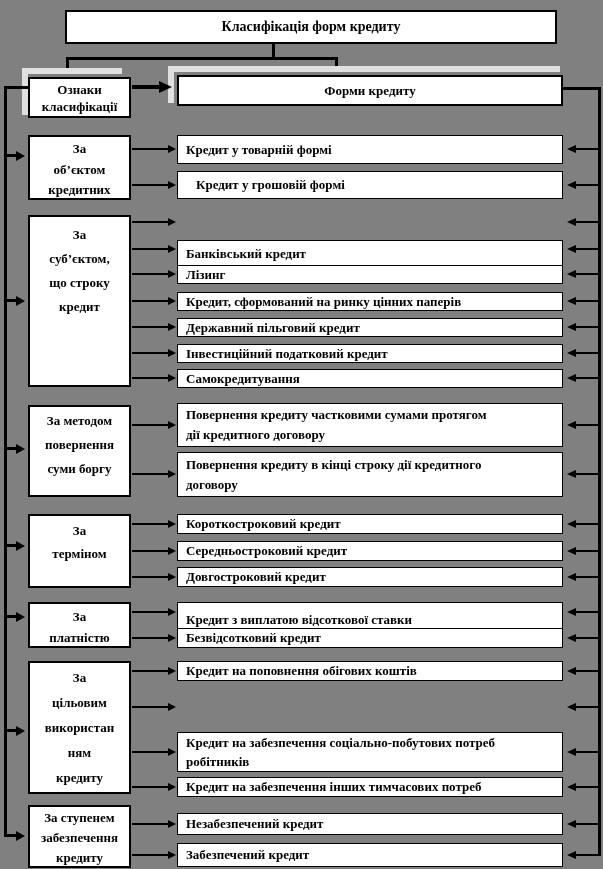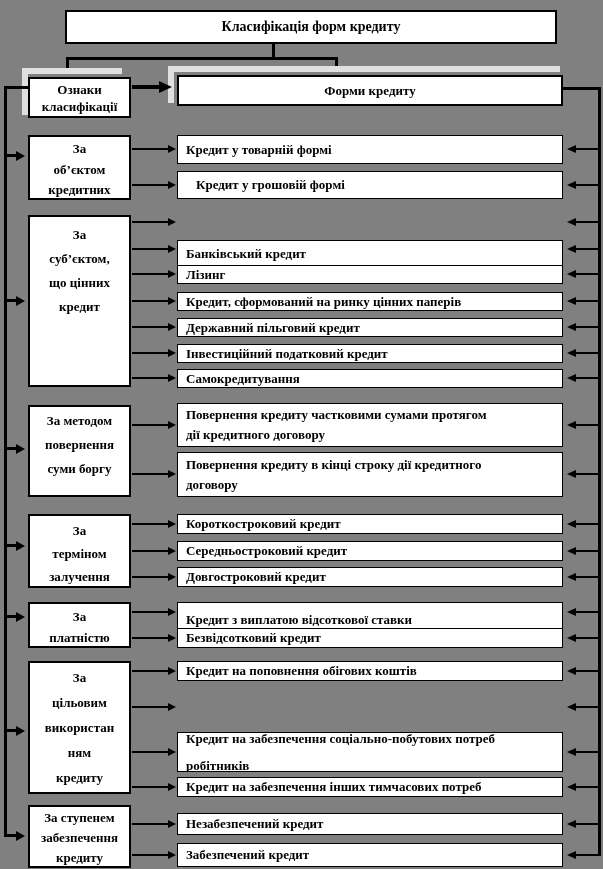--- a/index.html
+++ b/index.html
@@ -163,21 +163,21 @@
   <div class="box form" style="top:135px;height:29px;">
       <span>Кредит у товарній формі</span>
     </div>
   <div class="box form" style="top:171px;height:28px;padding-left:18px;">
       <span>Кредит у грошовій формі</span>
     </div>
 
   <div class="box cat" style="top:215px;height:172px;padding-top:6px;line-height:24px;">
     <div class="cl">За</div>
     <div class="cl">суб’єктом,</div>
-    <div class="cl">що цінних</div>
+    <div class="cl">що строку</div>
     <div class="cl">кредит</div>
   </div>
   <div class="box form" style="top:240px;height:27px;">
       <span>Банківський кредит</span>
     </div>
   <div class="box form" style="top:265px;height:19px;">
       <span>Лізинг</span>
     </div>
   <div class="box form" style="top:292px;height:19px;">
       <span>Кредит, сформований на ринку цінних паперів</span>
@@ -202,21 +202,20 @@
 дії кредитного договору</span>
     </div>
   <div class="box form" style="top:452px;height:45px;">
       <span>Повернення кредиту в кінці строку дії кредитного
 договору</span>
     </div>
 
   <div class="box cat" style="top:514px;height:74px;padding-top:3px;line-height:23px;">
     <div class="cl">За</div>
     <div class="cl">терміном</div>
-    <div class="cl">залучення</div>
   </div>
   <div class="box form" style="top:514px;height:20px;">
       <span>Короткостроковий кредит</span>
     </div>
   <div class="box form" style="top:541px;height:20px;">
       <span>Середньостроковий кредит</span>
     </div>
   <div class="box form" style="top:567px;height:20px;">
       <span>Довгостроковий кредит</span>
     </div>
@@ -236,21 +235,21 @@
     <div class="cl">За</div>
     <div class="cl">цільовим</div>
     <div class="cl">використан</div>
     <div class="cl">ням</div>
     <div class="cl">кредиту</div>
   </div>
   <div class="box form" style="top:661px;height:20px;">
       <span>Кредит на поповнення обігових коштів</span>
     </div>
   <div class="box form" style="top:732px;height:40px;">
-      <span style="line-height:27px;">Кредит на забезпечення соціально-побутових потреб
+      <span style="line-height:19px;">Кредит на забезпечення соціально-побутових потреб
 робітників</span>
     </div>
   <div class="box form" style="top:777px;height:20px;">
       <span>Кредит на забезпечення інших тимчасових потреб</span>
     </div>
 
   <div class="box cat" style="top:805px;height:63px;padding-top:1px;line-height:20px;">
     <div class="cl">За ступенем</div>
     <div class="cl">забезпечення</div>
     <div class="cl">кредиту</div>

